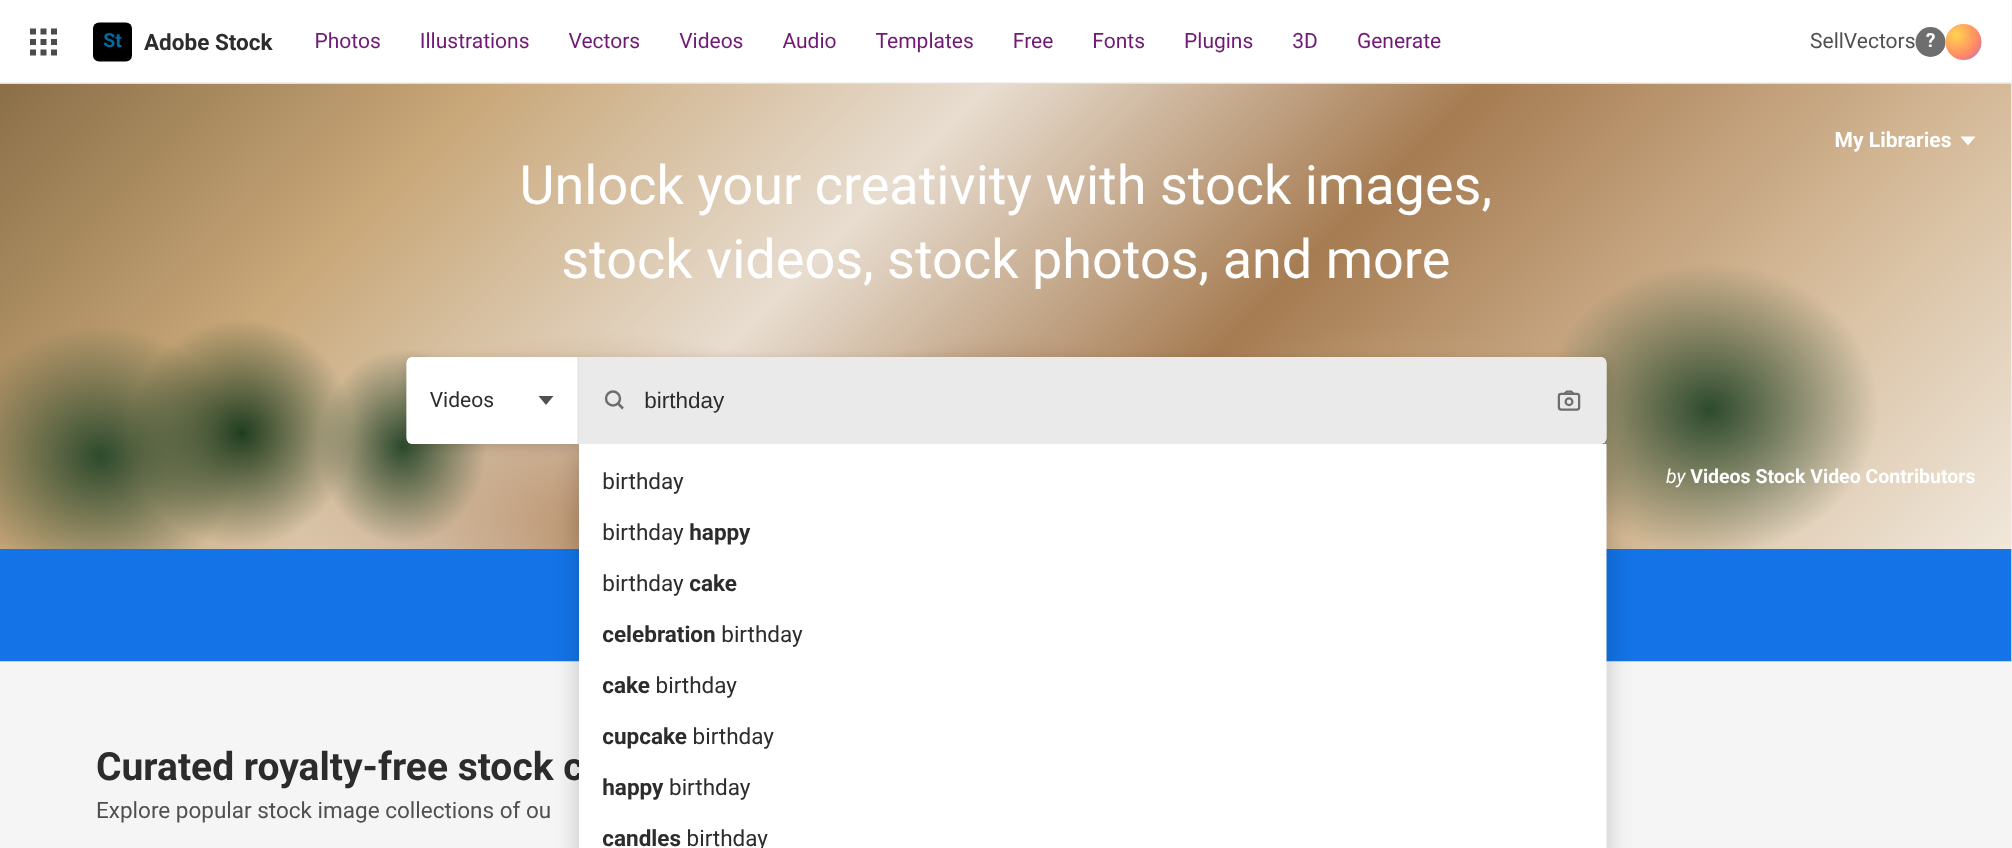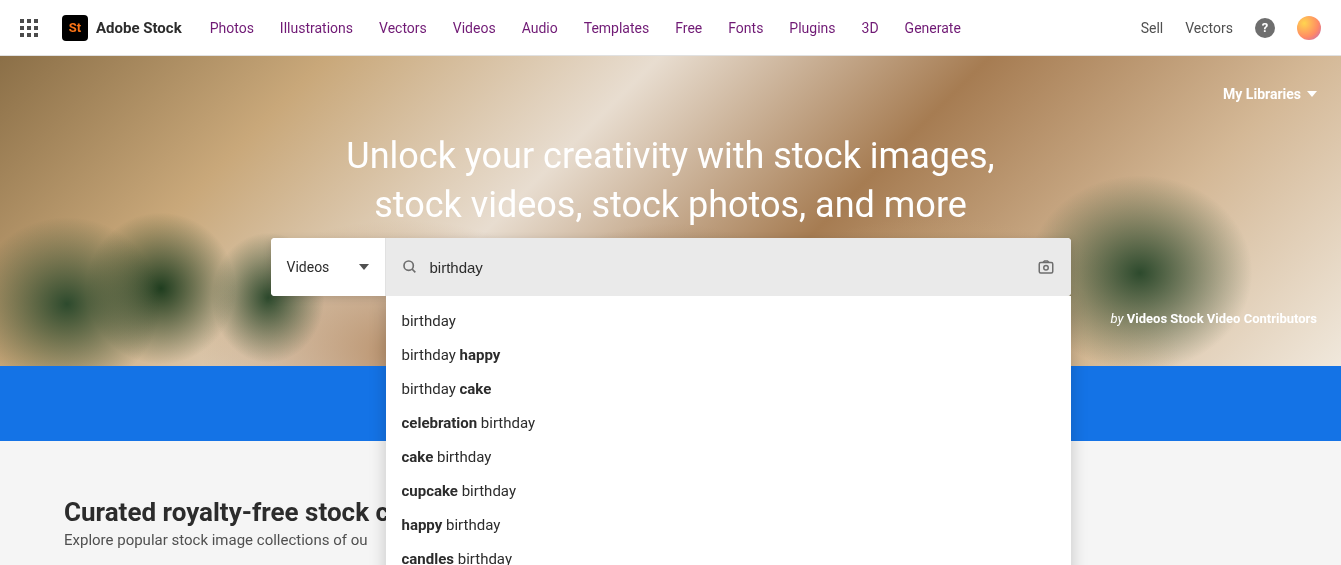--- a/index.html
+++ b/index.html
@@ -1,43 +1,43 @@
 <!DOCTYPE html>
 <html><head>
   <meta charset="utf-8">
   <style>
     * { margin: 0; padding: 0; box-sizing: border-box; }
     body { font-family: -apple-system, BlinkMacSystemFont, "Segoe UI", Roboto, sans-serif; width: 1341px; background: #f5f5f5; }
     
     .topbar { display: flex; align-items: center; height: 56px; background: #fff; border-bottom: 1px solid #e1e1e1; padding: 0 20px; }
     .apps-icon { width: 18px; height: 18px; display: grid; grid-template: repeat(3, 4px) / repeat(3, 4px); gap: 3px; margin-right: 24px; cursor: pointer; }
     .apps-icon span { background: #4b4b4b; width: 4px; height: 4px; }
-    .logo-box { width: 26px; height: 26px; background: #000; border-radius: 4px; display: flex; align-items: center; justify-content: center; color: #f97316; font-weight: 700; font-size: 13px; margin-right: 8px; }
+    .logo-box { width: 26px; height: 26px; background: #000; border-radius: 4px; display: flex; align-items: center; justify-content: center; color: #0369a1; font-weight: 700; font-size: 13px; margin-right: 8px; }
     .brand { font-weight: 700; font-size: 15px; color: #2c2c2c; margin-right: 28px; }
     .nav-links { display: flex; gap: 26px; flex: 1; }
     .nav-links a { color: #701a75; text-decoration: none; font-size: 14px; cursor: pointer; }
-    .right-links { display: flex; align-items: center; gap: 22px; }
+    .right-links { display: flex; align-items: center; }
     .right-links a { color: #505050; text-decoration: none; font-size: 14px; cursor: pointer; }
     .help-icon { width: 20px; height: 20px; background: #6e6e6e; border-radius: 50%; color: #fff; display: flex; align-items: center; justify-content: center; font-size: 13px; font-weight: 700; cursor: pointer; }
     .avatar { width: 24px; height: 24px; border-radius: 50%; background: radial-gradient(circle at 30% 30%, #ffd54f, #ff8a65 60%, #ba68c8); cursor: pointer; }
     
     .hero { position: relative; height: 310px; background: linear-gradient(135deg, #8b6f47 0%, #c9a87a 20%, #e8ddd0 40%, #a67c52 60%, #d4b896 80%, #f0e8dc 100%); overflow: visible; }
     .hero::before { content: ""; position: absolute; inset: 0; background:
       radial-gradient(ellipse 10% 40% at 5% 80%, #2d4a2d 0%, transparent 70%),
       radial-gradient(ellipse 8% 35% at 12% 75%, #1f3d1f 0%, transparent 70%),
       radial-gradient(ellipse 6% 30% at 20% 78%, #2d4a2d 0%, transparent 70%),
       radial-gradient(ellipse 12% 45% at 85% 70%, #2d4a2d 0%, transparent 70%),
       radial-gradient(ellipse 20% 60% at 50% 90%, #9e7b54 0%, transparent 60%),
       radial-gradient(ellipse 25% 70% at 30% 95%, #b8906a 0%, transparent 60%),
       radial-gradient(ellipse 30% 80% at 70% 100%, #c9a87a 0%, transparent 60%);
     }
     .my-libraries { position: absolute; top: 30px; right: 24px; color: #fff; font-weight: 700; font-size: 14px; display: flex; align-items: center; gap: 6px; cursor: pointer; z-index: 2; }
     .chevron { width: 0; height: 0; border-left: 5px solid transparent; border-right: 5px solid transparent; border-top: 6px solid #fff; }
     .chevron-dark { border-top-color: #505050; }
-    .hero-title { position: absolute; top: 76px; left: 0; right: 0; text-align: center; color: #fff; font-size: 36px; font-weight: 400; line-height: 1.35; z-index: 2; }
+    .hero-title { position: absolute; top: 44px; left: 0; right: 0; text-align: center; color: #fff; font-size: 36px; font-weight: 400; line-height: 1.35; z-index: 2; }
     .credit { position: absolute; bottom: 40px; right: 24px; color: #fff; font-size: 13px; z-index: 2; }
     .credit em { font-weight: 400; }
     .credit strong { font-weight: 700; }
     
     .search-wrap { position: absolute; top: 182px; left: 50%; transform: translateX(-50%); width: 800px; z-index: 5; }
     .search-bar { display: flex; height: 58px; background: #fff; border-radius: 4px; box-shadow: 0 2px 8px rgba(0,0,0,0.15); overflow: hidden; }
     .search-cat { width: 115px; background: #fff; display: flex; align-items: center; justify-content: space-between; padding: 0 16px; font-size: 14px; color: #2c2c2c; cursor: pointer; border-right: 1px solid #e1e1e1; }
     .search-field { flex: 1; display: flex; align-items: center; background: #eaeaea; padding: 0 16px; }
     .search-icon-svg { width: 16px; height: 16px; margin-right: 12px; }
     .search-input { flex: 1; border: none; background: transparent; font-size: 15px; color: #2c2c2c; outline: none; }

